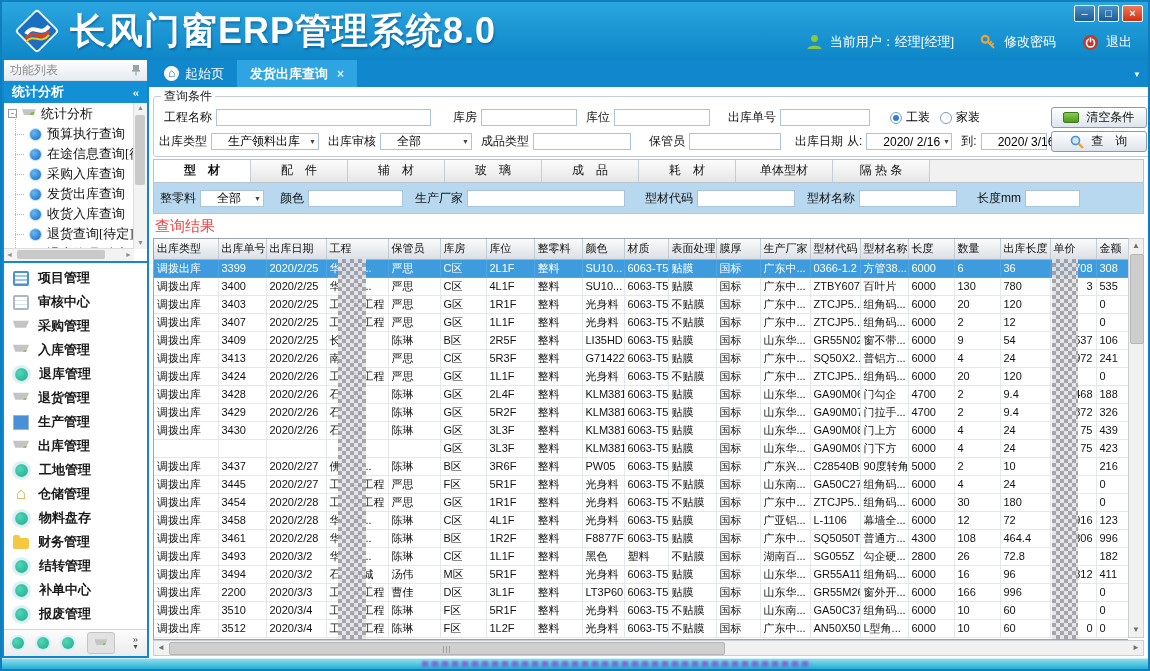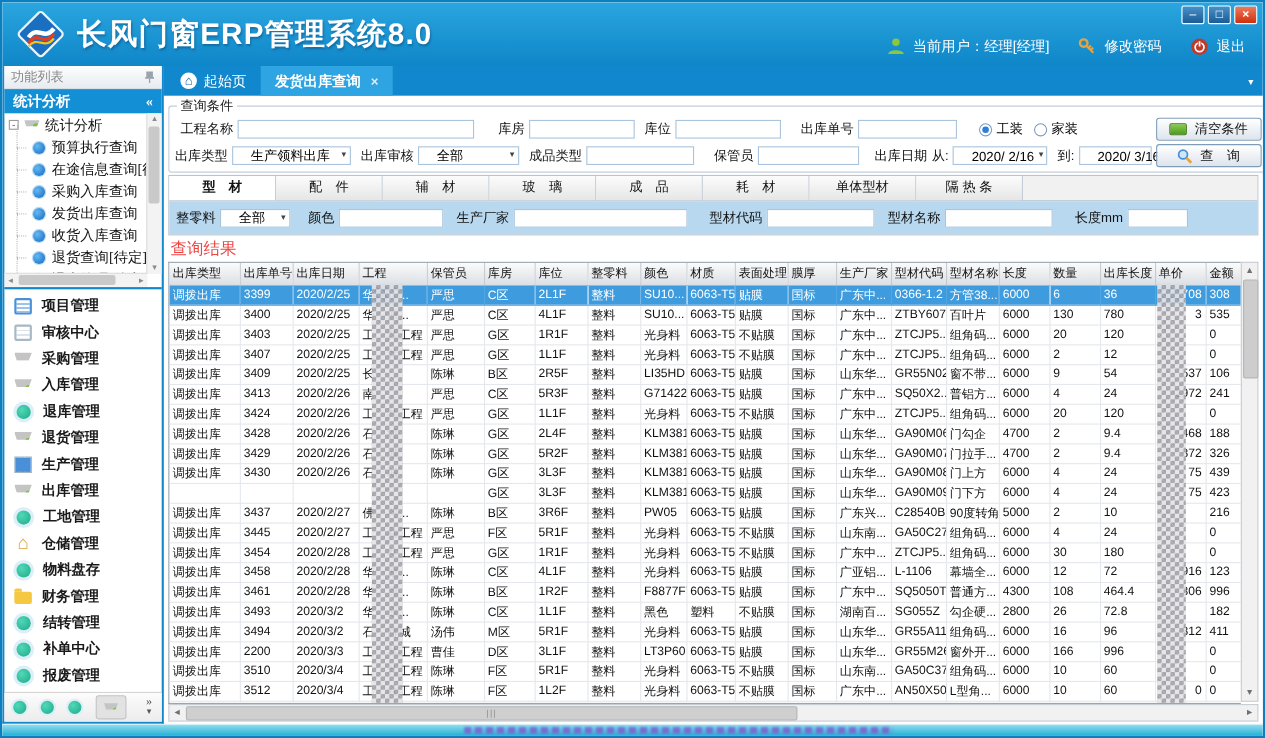--- a/index.html
+++ b/index.html
@@ -1,20 +1,20 @@
 <!DOCTYPE html>
 <html><head>
 <meta charset="utf-8">
 <style>
   html,body{margin:0;padding:0;background:#D7E3EC;font-family:"Liberation Sans","DejaVu Sans",sans-serif;}
   .app{width:1150px;height:671px;box-sizing:border-box;border:2px solid #0D7FBE;background:#fff;display:flex;flex-direction:column;overflow:hidden;}
   
   .titlebar{position:relative;height:58px;flex:0 0 58px;background:linear-gradient(#2BA6DF,#0E86C8);display:flex;align-items:center;padding:0 12px;}
   .logo{width:46px;height:46px;}
-  .app-title{color:#fff;font-size:27px;font-weight:bold;margin-left:10px;text-shadow:1px 2px 2px rgba(0,40,80,.35);letter-spacing:1px;}
+  .app-title{color:#fff;font-size:36px;font-weight:bold;margin-left:10px;text-shadow:1px 2px 2px rgba(0,40,80,.35);letter-spacing:1px;}
   .win-controls{position:absolute;top:3px;right:5px;display:flex;gap:3px;}
   .win-btn{width:21px;height:17px;box-sizing:border-box;background:linear-gradient(#4A90C8,#1B5C96);border:1px solid #fff;color:#fff;font-size:11px;line-height:14px;text-align:center;border-radius:2px;cursor:pointer;}
   .win-btn.close{background:linear-gradient(#F07A5A,#D02F10);font-weight:bold;}
   .user-area{position:absolute;right:16px;bottom:9px;display:flex;align-items:center;gap:7px;color:#fff;font-size:13px;}
   .user-area .gap{width:12px;}
   
   .body{flex:1;display:flex;min-height:0;}
   
   .sidebar{width:147px;flex:0 0 147px;box-sizing:border-box;border:2px solid #1287CB;border-top:none;display:flex;flex-direction:column;background:#fff;min-height:0;font-family:Liberation Serif, serif;}
   .func-title{height:20px;flex:0 0 20px;background:linear-gradient(#FDFDFD,#E7ECF1);color:#8A8A8A;font-size:12px;display:flex;align-items:center;justify-content:space-between;padding:0 6px;border-bottom:1px solid #D8DEE4;}

